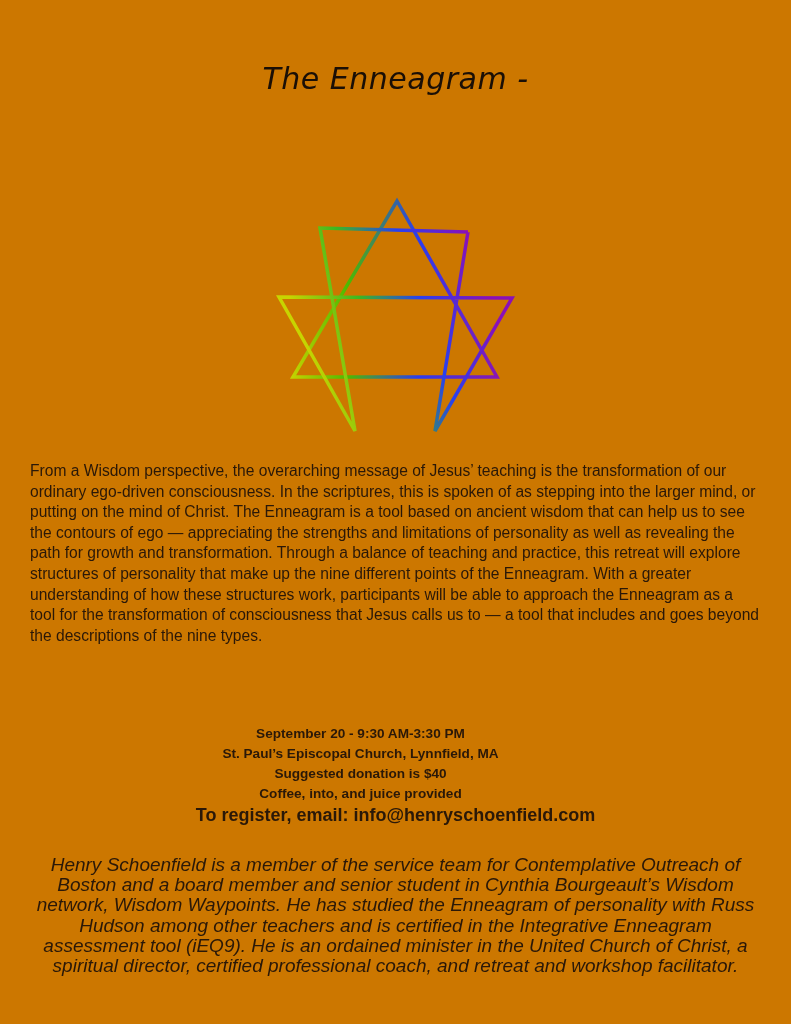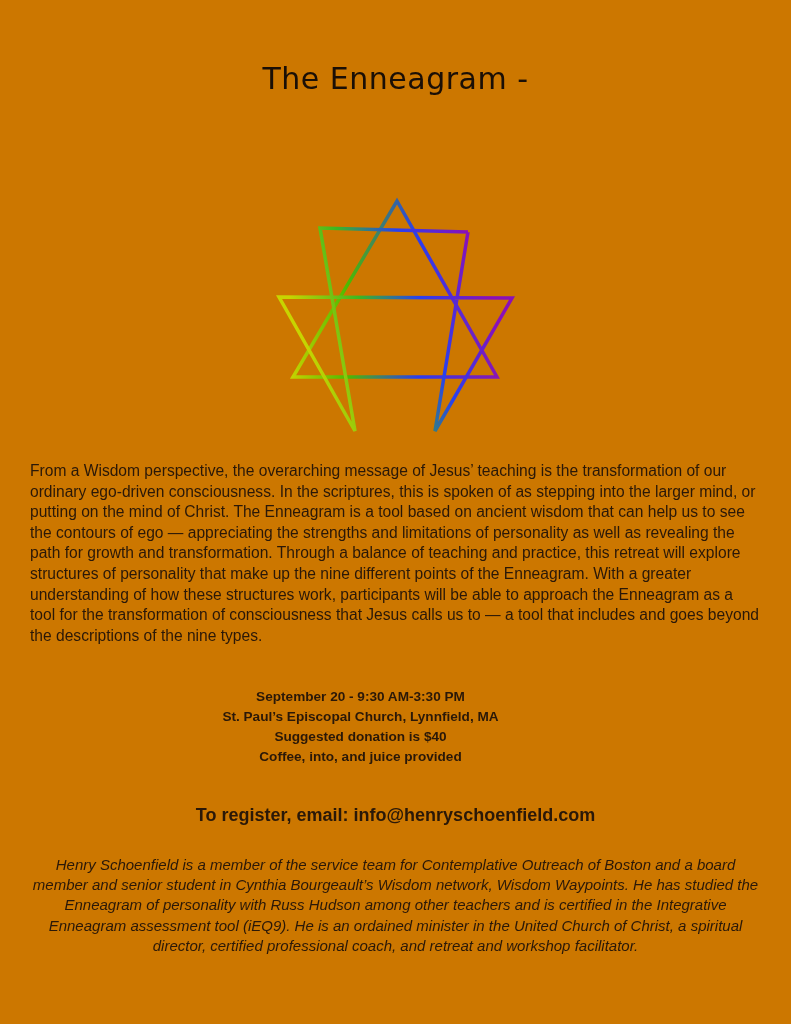--- a/index.html
+++ b/index.html
@@ -13,53 +13,53 @@
   }
   .title {
     position: absolute; left: 0; top: 38px; width: 791px;
     text-align: center;
     font-family: "DejaVu Sans", sans-serif;
     font-size: 30px; line-height: 42px;
     letter-spacing: 0.5px;
     color: #1a0f06;
     font-weight: normal;
   }
-  .title span { display: block; }
+  .title span { display: block; font-style: italic; }
   .diagram {
     position: absolute; left: 260px; top: 190px; width: 270px; height: 250px;
   }
   .body-text {
     position: absolute; left: 30px; top: 461px; width: 731px;
     font-family: "Liberation Sans", sans-serif;
     font-size: 15.6px; line-height: 20.6px;
     color: #2a1808;
   }
   .details {
-    position: absolute; left: 0; top: 687px; width: 721px;
+    position: absolute; left: 0; top: 724px; width: 721px;
     text-align: center;
     font-family: "Liberation Sans", sans-serif;
     font-weight: bold;
     font-size: 13.6px; line-height: 20px;
     color: #2a1808;
   }
   .details span { display: block; }
   .register {
     position: absolute; left: 0; top: 805px; width: 791px;
     text-align: center;
     font-family: "Liberation Sans", sans-serif;
     font-weight: bold;
     font-size: 18px; line-height: 20px;
     color: #2a1808;
   }
   .bio {
     position: absolute; left: 30px; top: 855px; width: 731px;
     text-align: center;
     font-family: "Liberation Sans", sans-serif;
     font-style: italic;
-    font-size: 15px; line-height: 20.2px;
+    font-size: 19px; line-height: 20.2px;
     color: #2a1808;
   }
 </style>
 </head>
 <body>
 
 <h1 class="title">
   <span>The Enneagram -</span>
 </h1>
 

